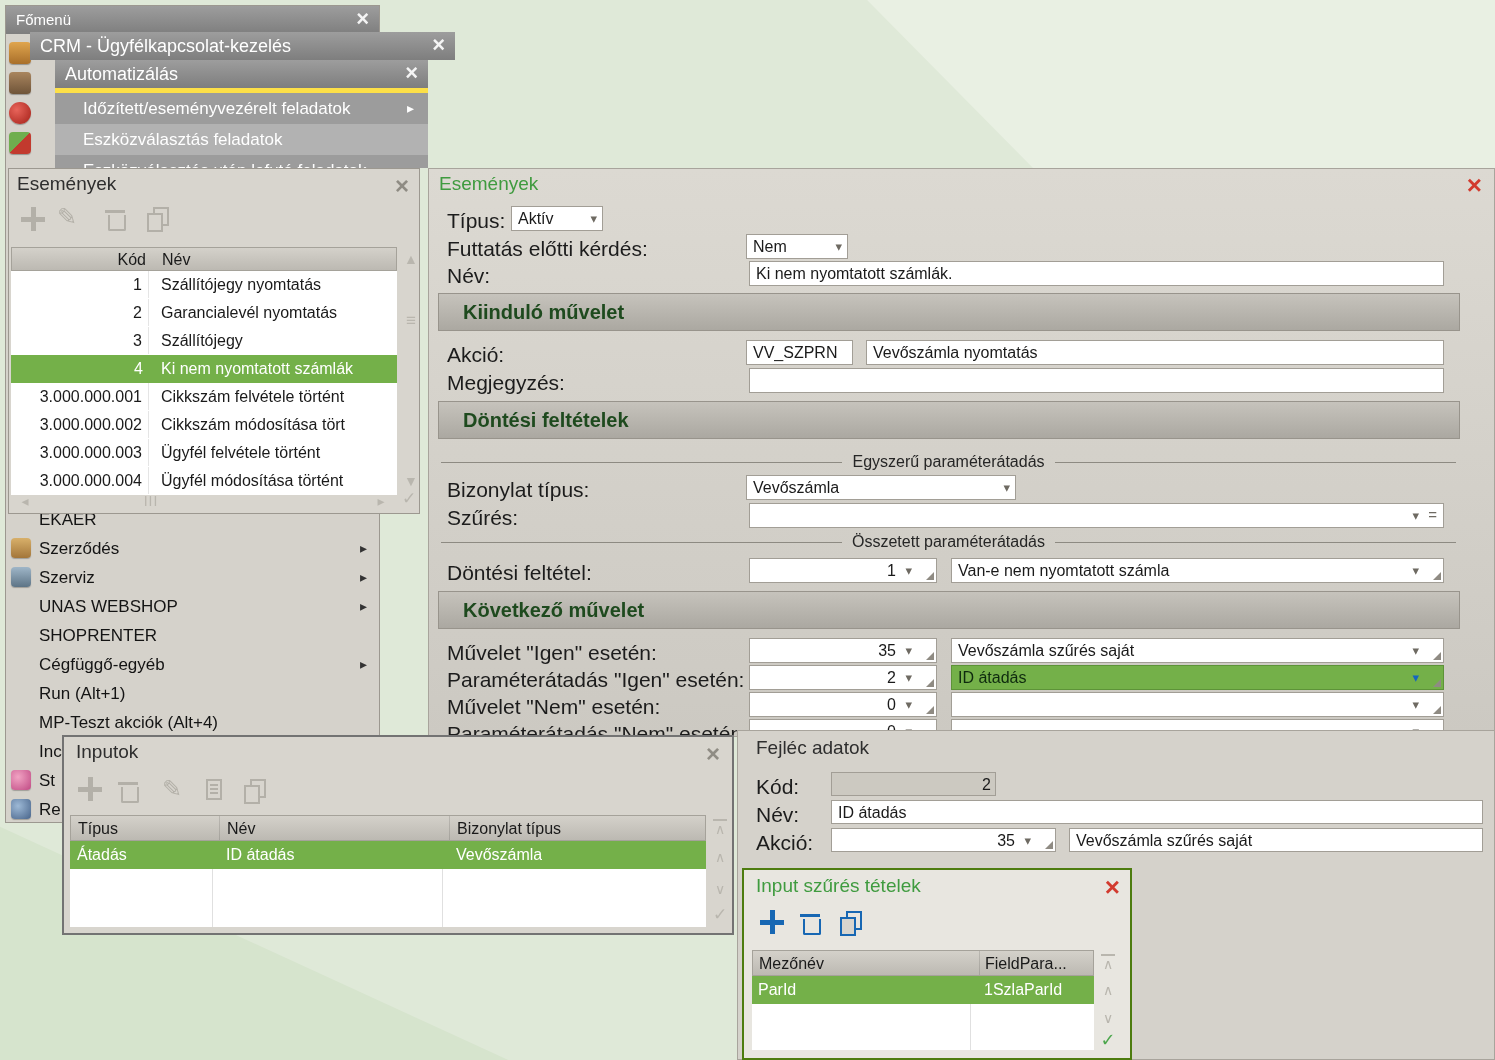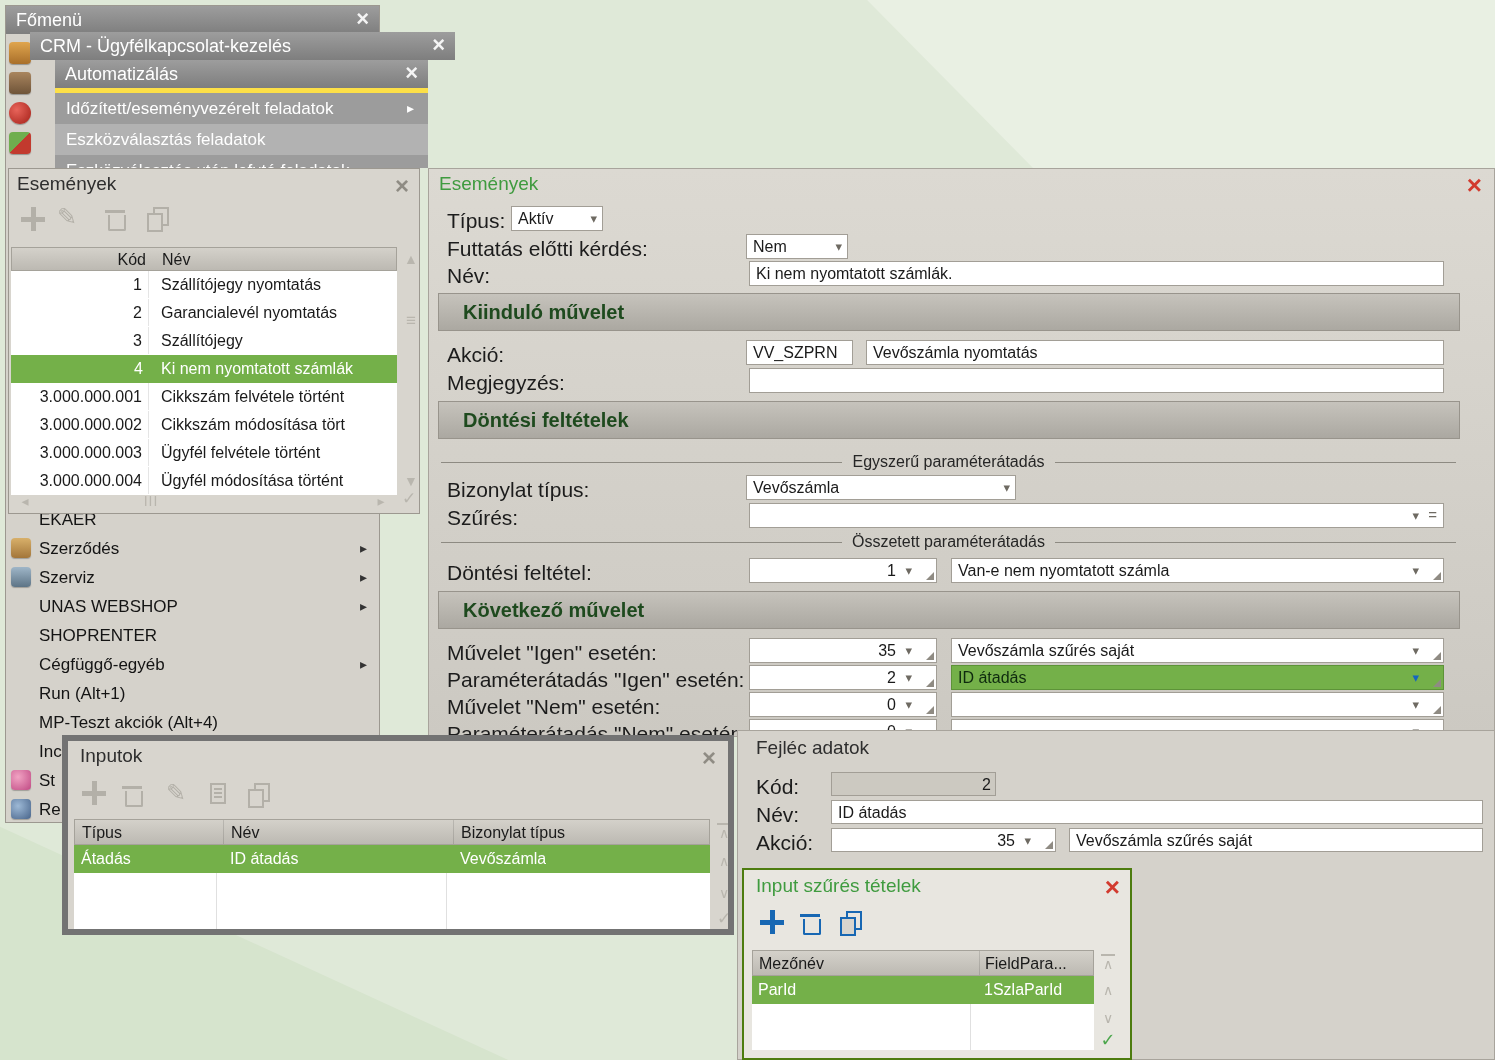--- a/index.html
+++ b/index.html
@@ -30,21 +30,21 @@
   .divi{position:absolute;display:flex;align-items:center;gap:10px;color:#262626;font-size:16px}
   .dline{flex:1;height:0;border-top:1px solid #8d8a82}
   .th{position:absolute;background:linear-gradient(#d4d1ca,#bcb9b2);border:1px solid #a5a29a;color:#1a1a1a;font-size:16px}
   .th span{position:absolute;top:0;line-height:24px;white-space:nowrap}
   .trow{position:absolute;background:#fff;font-size:16px;color:#1a1a1a}
   .trow.sel{background:#74b049;color:#fff}
   .trow span{position:absolute;top:0;line-height:27px;white-space:nowrap;overflow:hidden}
   .mitem{position:absolute;left:0;width:100%;height:29px;font-size:17px;color:#141414;cursor:pointer}
   .mitem .mlabel{position:absolute;left:33px;line-height:29px;white-space:nowrap}
   .mitem .marr{position:absolute;right:12px;line-height:29px;font-size:14px;color:#333}
-  .aitem{position:absolute;left:0;width:100%;height:31px;line-height:31px;color:#fff;font-size:17px;padding-left:11px;background:#9c9c9c;cursor:pointer;white-space:nowrap}
+  .aitem{position:absolute;left:0;width:100%;height:31px;line-height:31px;color:#fff;font-size:17px;padding-left:28px;background:#9c9c9c;cursor:pointer;white-space:nowrap}
   .aitem.hl{background:#b2b2b2}
   .aitem .marr{position:absolute;right:14px;top:0;font-size:14px;color:#fff}
   .ics{position:absolute;color:#b3b0a8}
   .ics.blue{color:#1767b3}
   .i-plus{width:24px;height:24px}
   .i-plus::before{content:"";position:absolute;top:10px;left:0;width:24px;height:5px;background:currentColor}
   .i-plus::after{content:"";position:absolute;left:10px;top:0;width:5px;height:24px;background:currentColor}
   .i-trash{width:20px;height:24px}
   .i-trash::before{content:"";position:absolute;top:3px;left:0;width:20px;height:3px;background:currentColor}
   .i-trash::after{content:"";position:absolute;top:8px;left:3px;width:14px;height:14px;border:2px solid currentColor;border-top:none;border-radius:0 0 2px 2px}
@@ -64,21 +64,21 @@
 </head>
 <body>
 
 <div id="stage">
 
   <div class="bgsh" style="background:#e9f0e3;clip-path:polygon(58% 0,100% 0,100% 60%)"></div>
   <div class="bgsh" style="background:#d6e4cd;clip-path:polygon(0 78%,34% 100%,0 100%)"></div>
 
   <div class="w" style="left:5px;top:5px;width:375px;height:818px;z-index:1;background:#d5d2cb;border:1px solid #9c9890">
     <div class="tbar">
-      <span class="ttxt" style="font-size:18px">Főmenü</span>
+      <span class="ttxt" style="font-size:15px">Főmenü</span>
       <span class="xw">×</span>
     </div>
 
     <span class="sic" style="top:36px;background:linear-gradient(#e0a54e,#a96f2a)"></span>
     <span class="sic" style="top:66px;background:linear-gradient(#a9855f,#6f5438)"></span>
     <span class="sic" style="top:96px;border-radius:50%;background:radial-gradient(circle at 35% 35%,#e8645a,#a31f17)"></span>
     <span class="sic" style="top:126px;background:linear-gradient(135deg,#6fae4e 50%,#c23a2e 50%)"></span>
 
     <div class="mitem" style="top:499px">
       <span class="mlabel">EKÁER</span>
@@ -349,21 +349,21 @@
     <div class="fld num" style="left:93px;top:97px;width:225px;height:24px">
       <span class="ftext">35</span>
       <span class="dar in">▾</span>
       <span class="grip"></span>
     </div>
     <div class="fld" style="left:331px;top:97px;width:414px;height:24px">
       <span class="ftext">Vevőszámla szűrés saját</span>
     </div>
   </div>
 
-  <div class="w" style="left:62px;top:735px;width:672px;height:200px;z-index:6;background:#d8d5ce;border:6px solid #737373">
+  <div class="w" style="left:62px;top:735px;width:672px;height:200px;z-index:6;background:#d8d5ce;border:2px solid #737373">
     <span class="wtitle" style="left:12px;top:4px">Inputok</span>
     <span class="xgray" style="right:12px;top:6px">×</span>
 
     <span class="ics i-plus" style="left:14px;top:40px"></span>
     <span class="ics i-trash" style="left:54px;top:42px"></span>
     <span class="ics i-pencil" style="left:98px;top:40px">✎</span>
     <span class="ics i-doc" style="left:142px;top:42px"></span>
     <span class="ics i-copy" style="left:180px;top:42px"></span>
 
     <div class="th" style="left:6px;top:78px;width:636px;height:26px">

